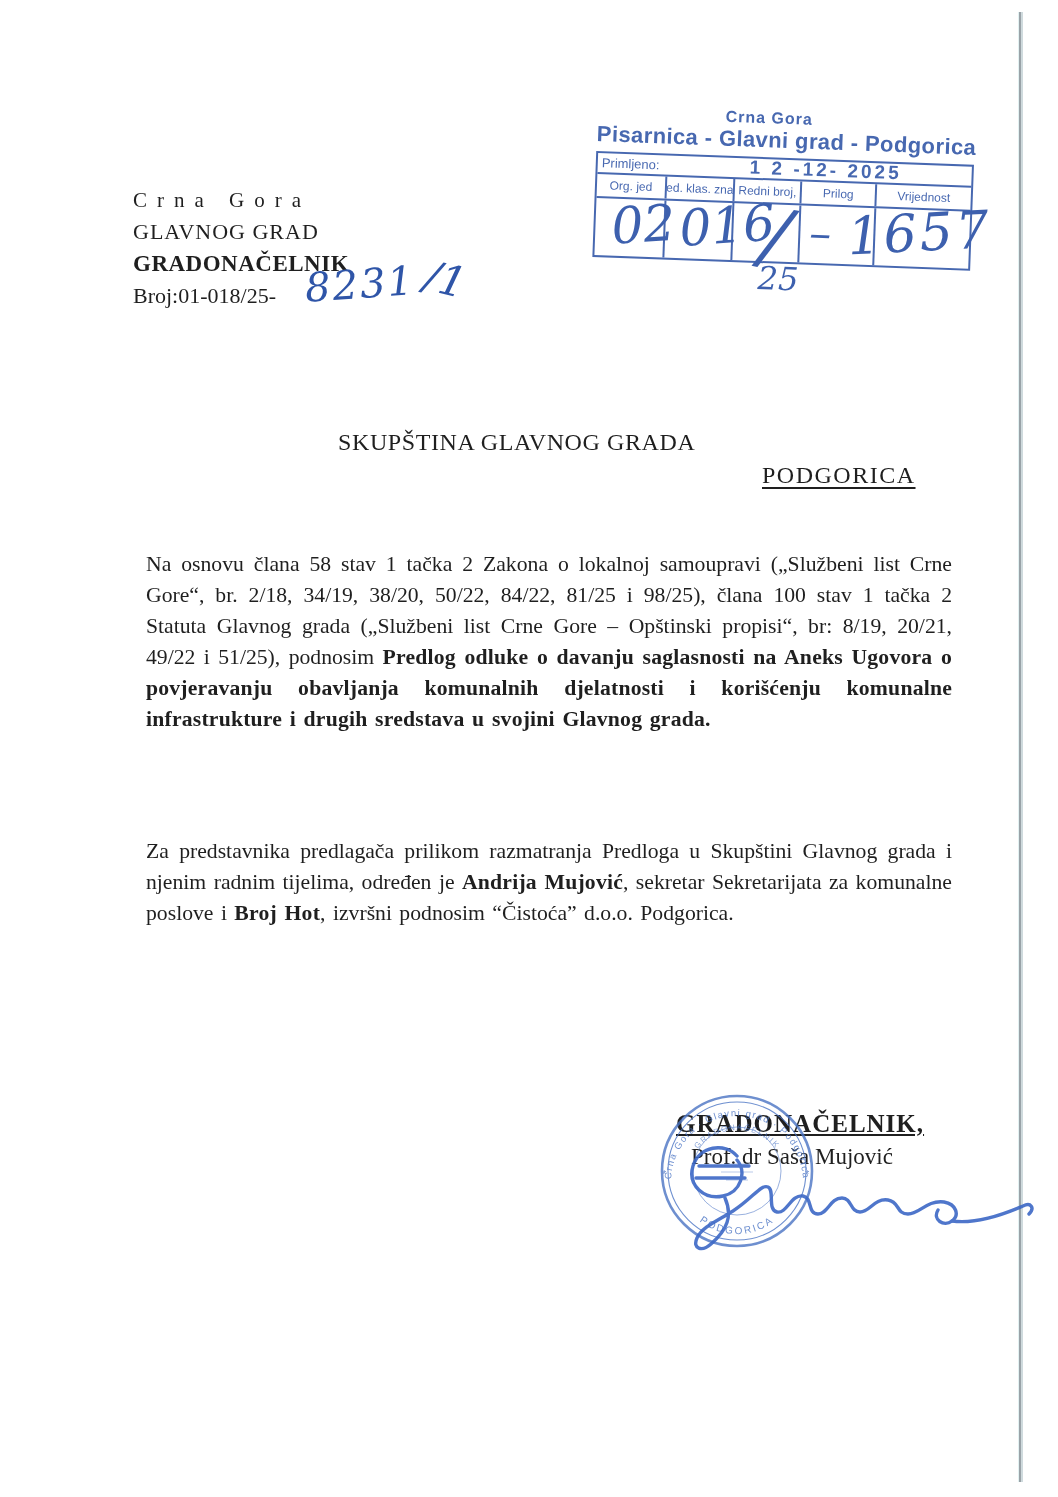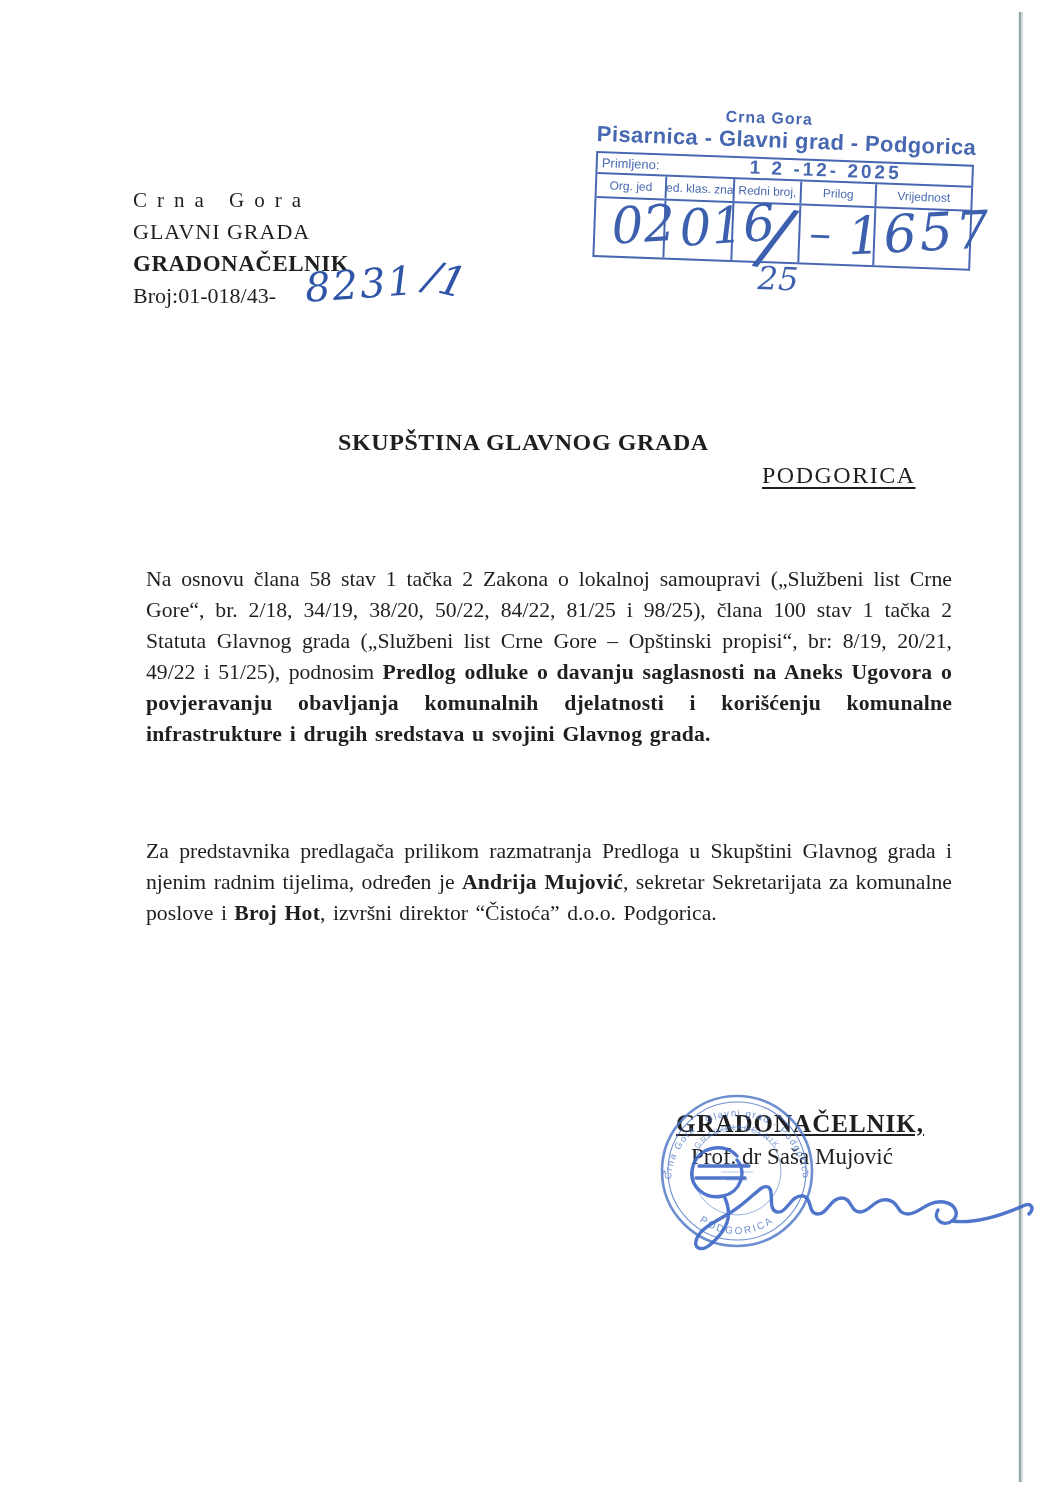--- a/index.html
+++ b/index.html
@@ -37,47 +37,47 @@
   .strow.r1{ height:21px; border-bottom:2px solid #3a5dab; align-items:center;}
   .strow.r1 .lbl{ font-size:13px; padding-left:4px;}
   .stdate{ position:absolute; left:152px; top:-2px; font-size:19px; font-weight:bold; letter-spacing:3px; white-space:nowrap;}
   .strow.r2{ height:24px; border-bottom:2px solid #3a5dab;}
   .strow.r3{ height:57px; }
   .stc{ font-size:12px; display:flex; align-items:center; justify-content:center; border-right:2px solid #3a5dab; overflow:hidden; white-space:nowrap;}
   .stc:last-child{ border-right:none; }
   .c1{width:70px;} .c2{width:68px;} .c3{width:67px;} .c4{width:75px;} .c5{flex:1;}
   .sthw{ position:absolute; font-style:italic; font-family:"DejaVu Serif",serif; color:#2f55a8; }
   
-  .addr1{ position:absolute; left:338px; top:429px; font-size:24px; font-weight:bold; letter-spacing:.6px; white-space:nowrap;}
+  .addr1{ position:absolute; left:338px; top:429px; font-size:24px; font-weight:normal; letter-spacing:.6px; white-space:nowrap;}
   .addr2{ position:absolute; left:762px; top:462px; font-size:24px; letter-spacing:1.5px; text-decoration:underline; text-underline-offset:4px; white-space:nowrap;}
   
   .para{ position:absolute; left:146px; width:806px; font-size:21.7px; line-height:30.9px;
          text-align:justify; word-spacing:2px; }
-  .p1{ top:549px;margin-top:15px; }
+  .p1{ top:549px; }
   .p2{ top:836px; }
   .para b{ letter-spacing:.2px; }
   
   .sigt{ position:absolute; left:676px; top:1110px; font-size:25px; font-weight:bold; letter-spacing:1px; white-space:nowrap;text-decoration:underline;}
   .sign{ position:absolute; left:691px; top:1144px; font-size:23px; white-space:nowrap;}
   .seal{ position:absolute; left:658px; top:1092px; opacity:.8; }
   .scribble{ position:absolute; left:655px; top:1126px; opacity:.9; }
 </style>
 </head>
 <body>
 
 <div class="page">
 
   <div class="scan-edge"></div>
 
   <div class="hdr">
     <div class="country">Crna Gora</div>
-    <div class="city">GLAVNI GRADA</div>
+    <div class="city">GLAVNOG GRAD</div>
     <div class="office">GRADONAČELNIK</div>
     <div class="broj">
-      <span>Broj:01-018/43-</span>
+      <span>Broj:01-018/25-</span>
       <span class="hw broj-hw">8231</span>
       <span class="hw broj-hw2">/1</span>
     </div>
   </div>
 
   <div class="stamp">
     <div class="s1">Crna Gora</div>
     <div class="s2">Pisarnica - Glavni grad - Podgorica</div>
     <div class="stb">
       <div class="strow r1">
@@ -106,21 +106,21 @@
       <span class="sthw" style="left:214px;top:46px;font-size:44px;">–</span>
       <span class="sthw" style="left:252px;top:38px;font-size:52px;transform:rotate(-5deg);letter-spacing:3px;">1657</span>
     </div>
   </div>
 
   <div class="addr1">SKUPŠTINA GLAVNOG GRADA</div>
   <div class="addr2">PODGORICA</div>
 
   <p class="para p1"><span>Na osnovu člana 58 stav 1 tačka 2 Zakona o lokalnoj samoupravi („Službeni list  Crne Gore“, br. 2/18, 34/19, 38/20, 50/22, 84/22, 81/25 i 98/25), člana 100 stav 1 tačka 2 Statuta Glavnog grada („Službeni list Crne Gore – Opštinski propisi“, br: 8/19, 20/21, 49/22 i 51/25), podnosim </span><b>Predlog odluke o davanju saglasnosti na Aneks Ugovora o povjeravanju obavljanja komunalnih djelatnosti i korišćenju komunalne infrastrukture i drugih sredstava u svojini Glavnog grada.</b></p>
 
-  <p class="para p2"><span>Za predstavnika predlagača prilikom razmatranja Predloga u Skupštini Glavnog grada i njenim radnim tijelima, određen je </span><b>Andrija Mujović</b><span>, sekretar Sekretarijata za komunalne poslove i </span><b>Broj Hot</b><span>, izvršni direktor “Čistoća” d.o.o. Podgorica.</span></p>
+  <p class="para p2"><span>Za predstavnika predlagača prilikom razmatranja Predloga u Skupštini Glavnog grada i njenim radnim tijelima, određen je </span><b>Andrija Mujović</b><span>, sekretar Sekretarijata za komunalne poslove i </span><b>Broj Hot</b><span>, izvršni podnosim “Čistoća” d.o.o. Podgorica.</span></p>
 
   <div class="sigt">GRADONAČELNIK,</div>
   <div class="sign">Prof. dr Saša Mujović</div>
 
   <svg class="seal" width="158" height="158" viewBox="0 0 158 158">
     <g fill="none" stroke="#4a74c4">
       <circle cx="79" cy="79" r="75" stroke-width="2.6"></circle>
       <circle cx="79" cy="79" r="69" stroke-width="1.1"></circle>
       <circle cx="79" cy="79" r="44" stroke-width="1" opacity=".7"></circle>
       <path d="M66 72 h26 M63 80 h32 M68 88 h22" stroke-width=".9" opacity=".55"></path>

